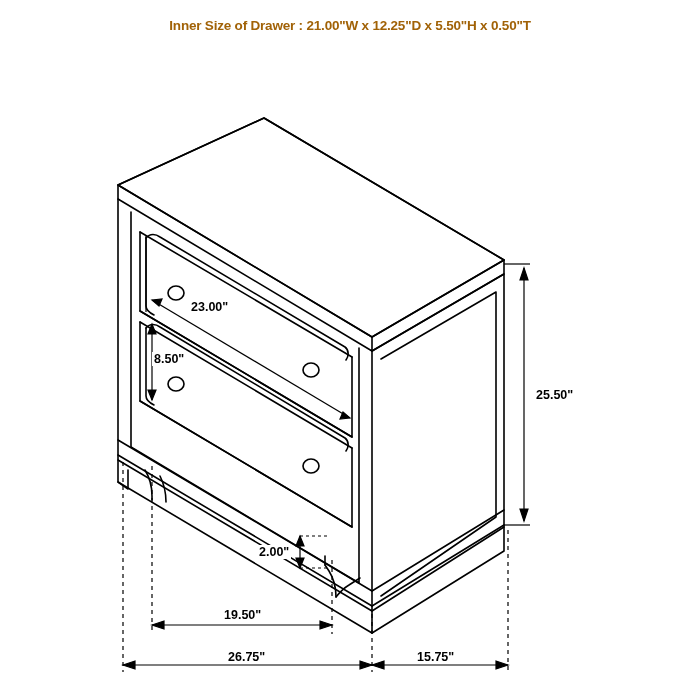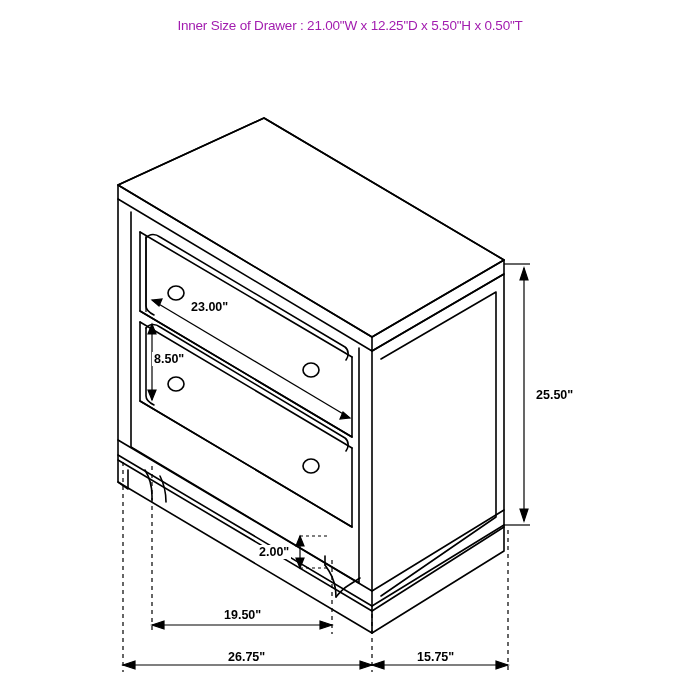--- a/index.html
+++ b/index.html
@@ -20,23 +20,23 @@
     width: 700px;
     height: 700px;
   }
   #title {
     position: absolute;
     top: 18px;
     left: 0;
     width: 700px;
     text-align: center;
     font-size: 13.5px;
-    font-weight: normal;
+    font-weight: bold;
     letter-spacing: -0.2px;
-    color: #a21caf;
+    color: #a16207;
   }
   svg.drawing {
     position: absolute;
     top: 0;
     left: 0;
     width: 700px;
     height: 700px;
   }
   .dim-label {
     position: absolute;

